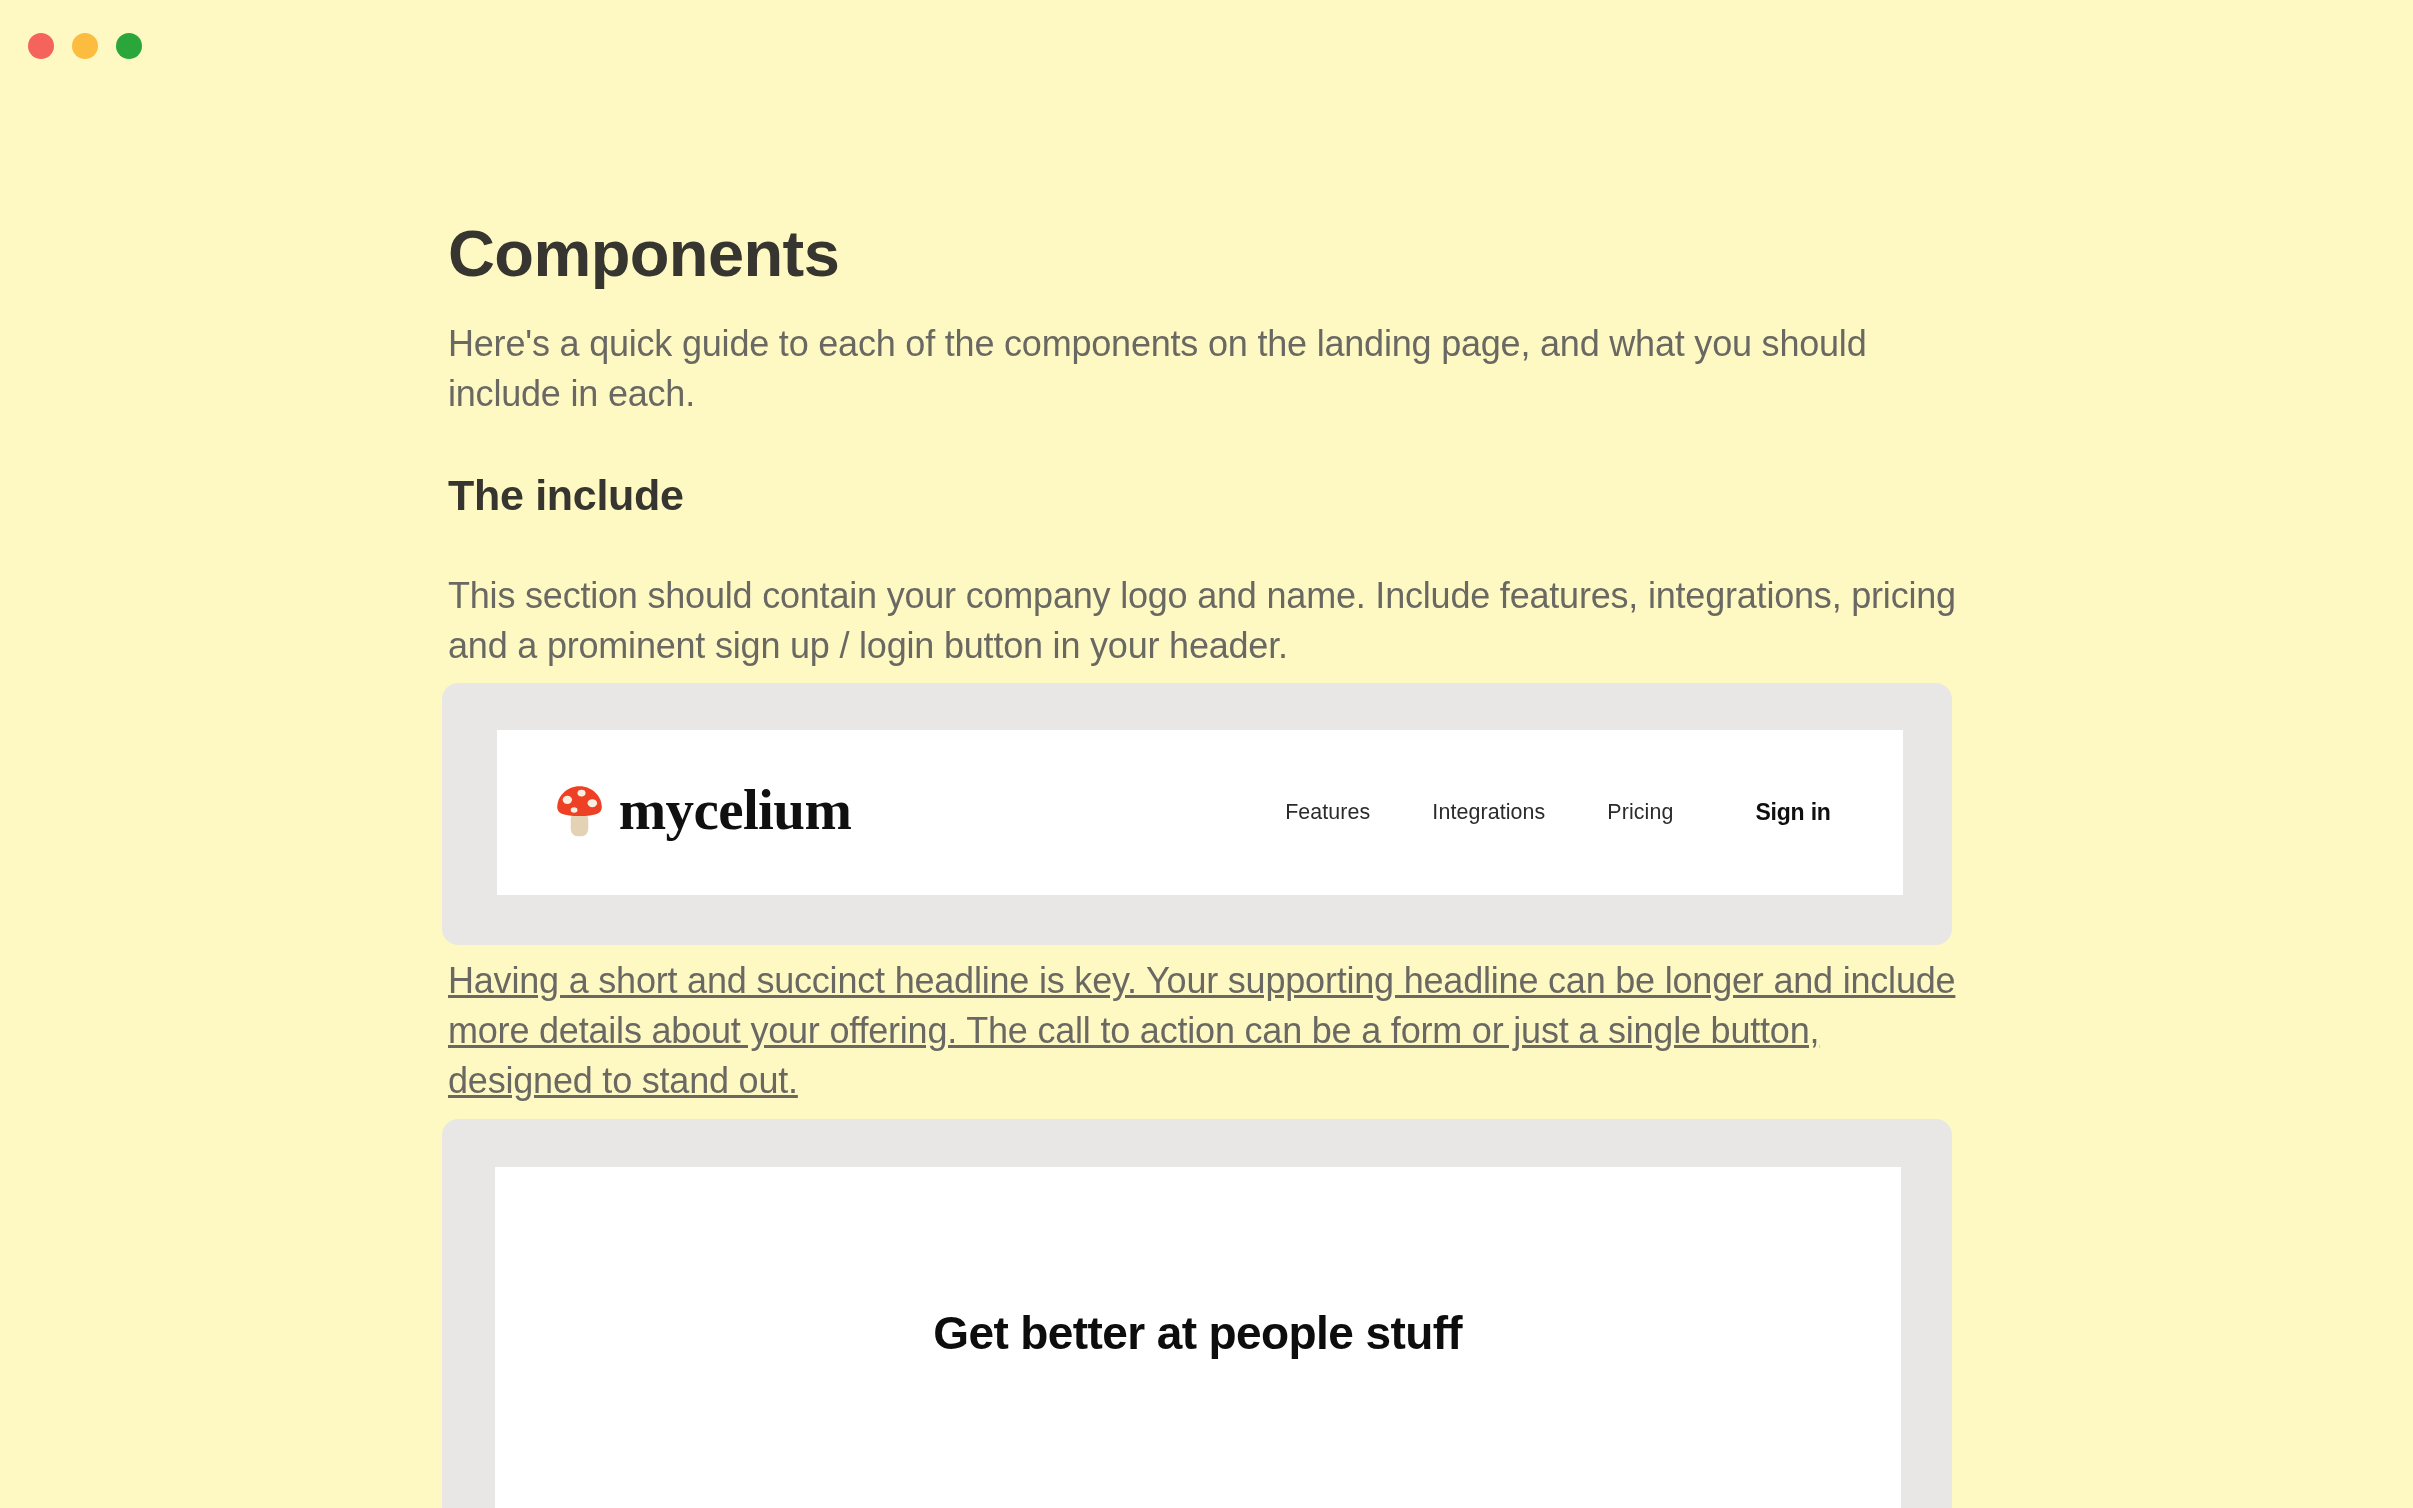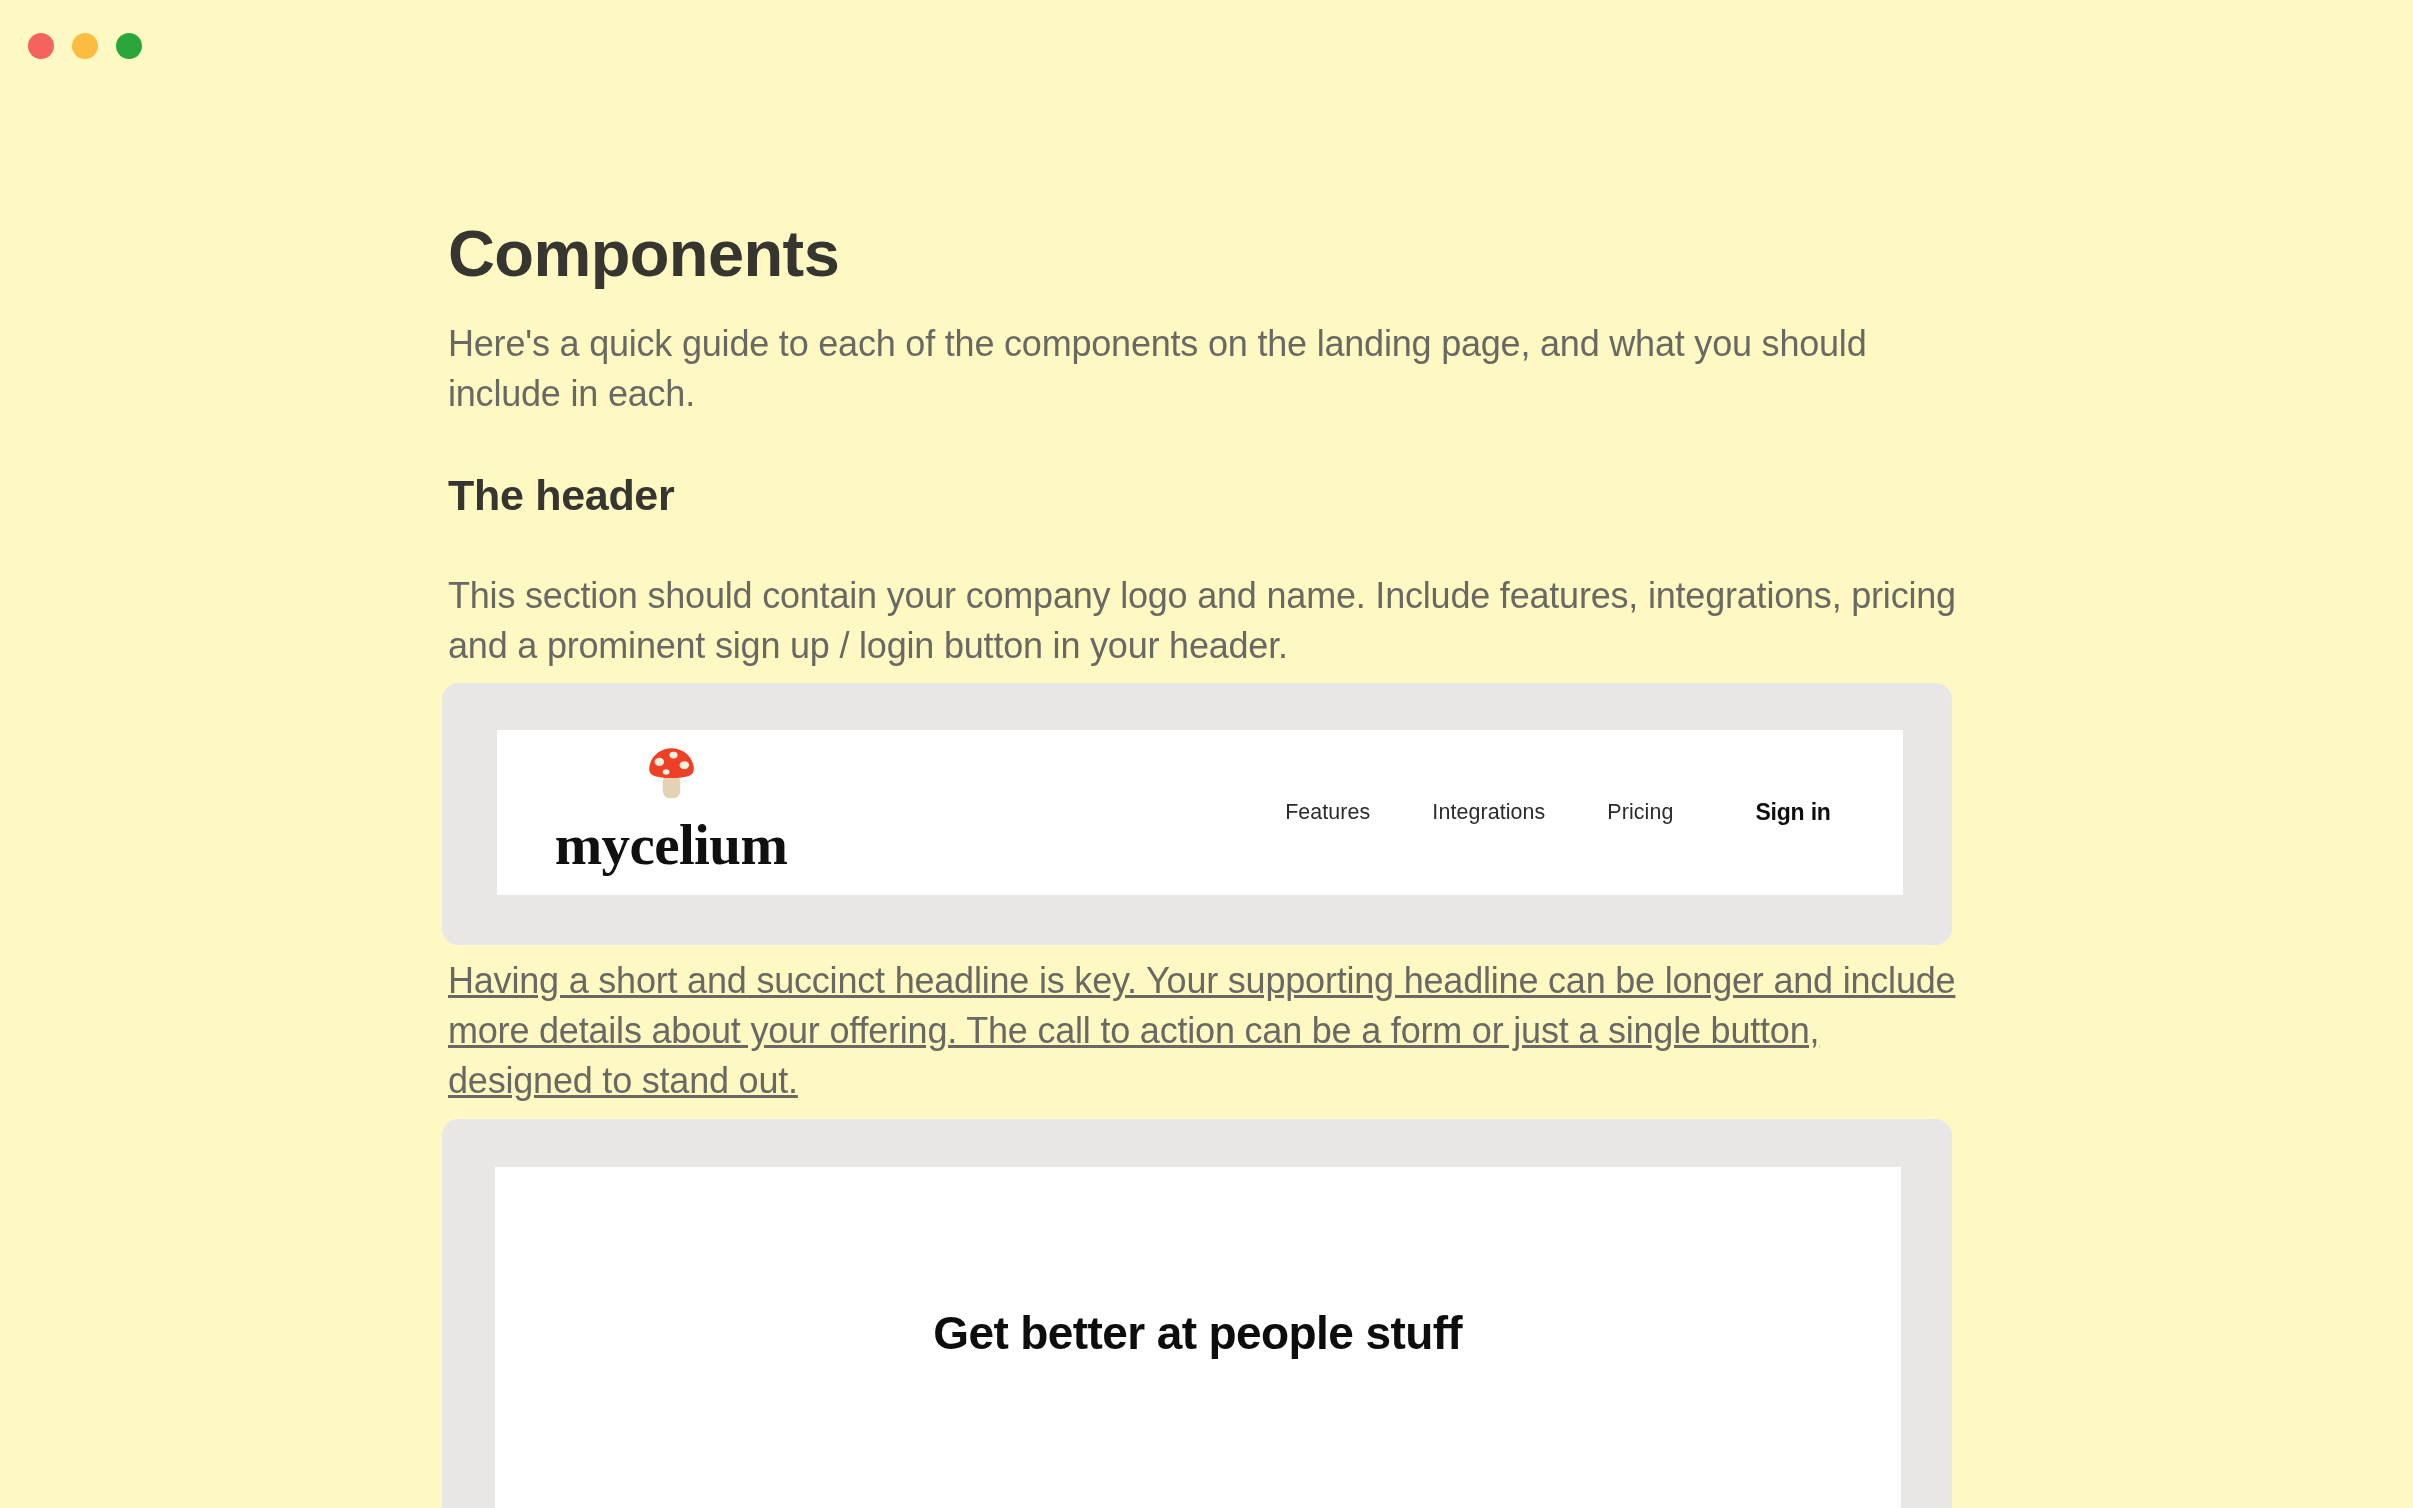--- a/index.html
+++ b/index.html
@@ -45,21 +45,21 @@
   }
   .mock-1{margin-top:11.3px;height:262px;}
   .mock-2{margin-top:13.2px;height:440px;}
 
   .mock-header-bar{
     position:absolute;left:55px;top:47px;width:1406px;height:165px;
     background:#ffffff;
     display:flex;align-items:center;
     padding-left:58px;padding-right:72px;box-sizing:border-box;
   }
-  .brand{display:flex;align-items:center;gap:15px;flex-direction:column;}
+  .brand{display:flex;align-items:center;gap:15px;}
   .brand-name{
     font-family:"Liberation Serif",serif;font-weight:700;
     font-size:57px;color:#101010;line-height:1;letter-spacing:-0.6px;
     padding-bottom:5px;
   }
   .mock-nav{margin-left:auto;display:flex;align-items:center;gap:62px;}
   .nav-link{font-size:21.4px;color:#2b2b2b;letter-spacing:0.1px;}
   .signin{font-size:23px;font-weight:700;color:#0f0f0f;margin-left:20px;letter-spacing:-0.2px;}
 
   .mock-hero{
@@ -84,21 +84,21 @@
     <button class="light yellow" aria-label="minimize"></button>
     <button class="light green" aria-label="zoom"></button>
   </div>
 
   <div class="content">
 
     <h1 class="doc-title">Components</h1>
 
     <p class="body intro">Here's a quick guide to each of the components on the landing page, and what you should include in each.</p>
 
-    <h2 class="sec sec-1">The header</h2>
+    <h2 class="sec sec-1">The include</h2>
 
     <p class="body body-1">This section should contain your company logo and name. Include features, integrations, pricing and a prominent sign up / login button in your header.</p>
 
     <div class="mock mock-1">
       <div class="mock-header-bar">
         <div class="brand">
           <span>
             <svg class="mushroom" width="49" height="54" viewBox="0 0 72 80">
               <rect x="23" y="40" width="26" height="36" rx="11" fill="#e3d3b4"></rect>
               <rect x="23" y="40" width="26" height="10" rx="5" fill="#cbb astonishing" opacity="0"></rect>

